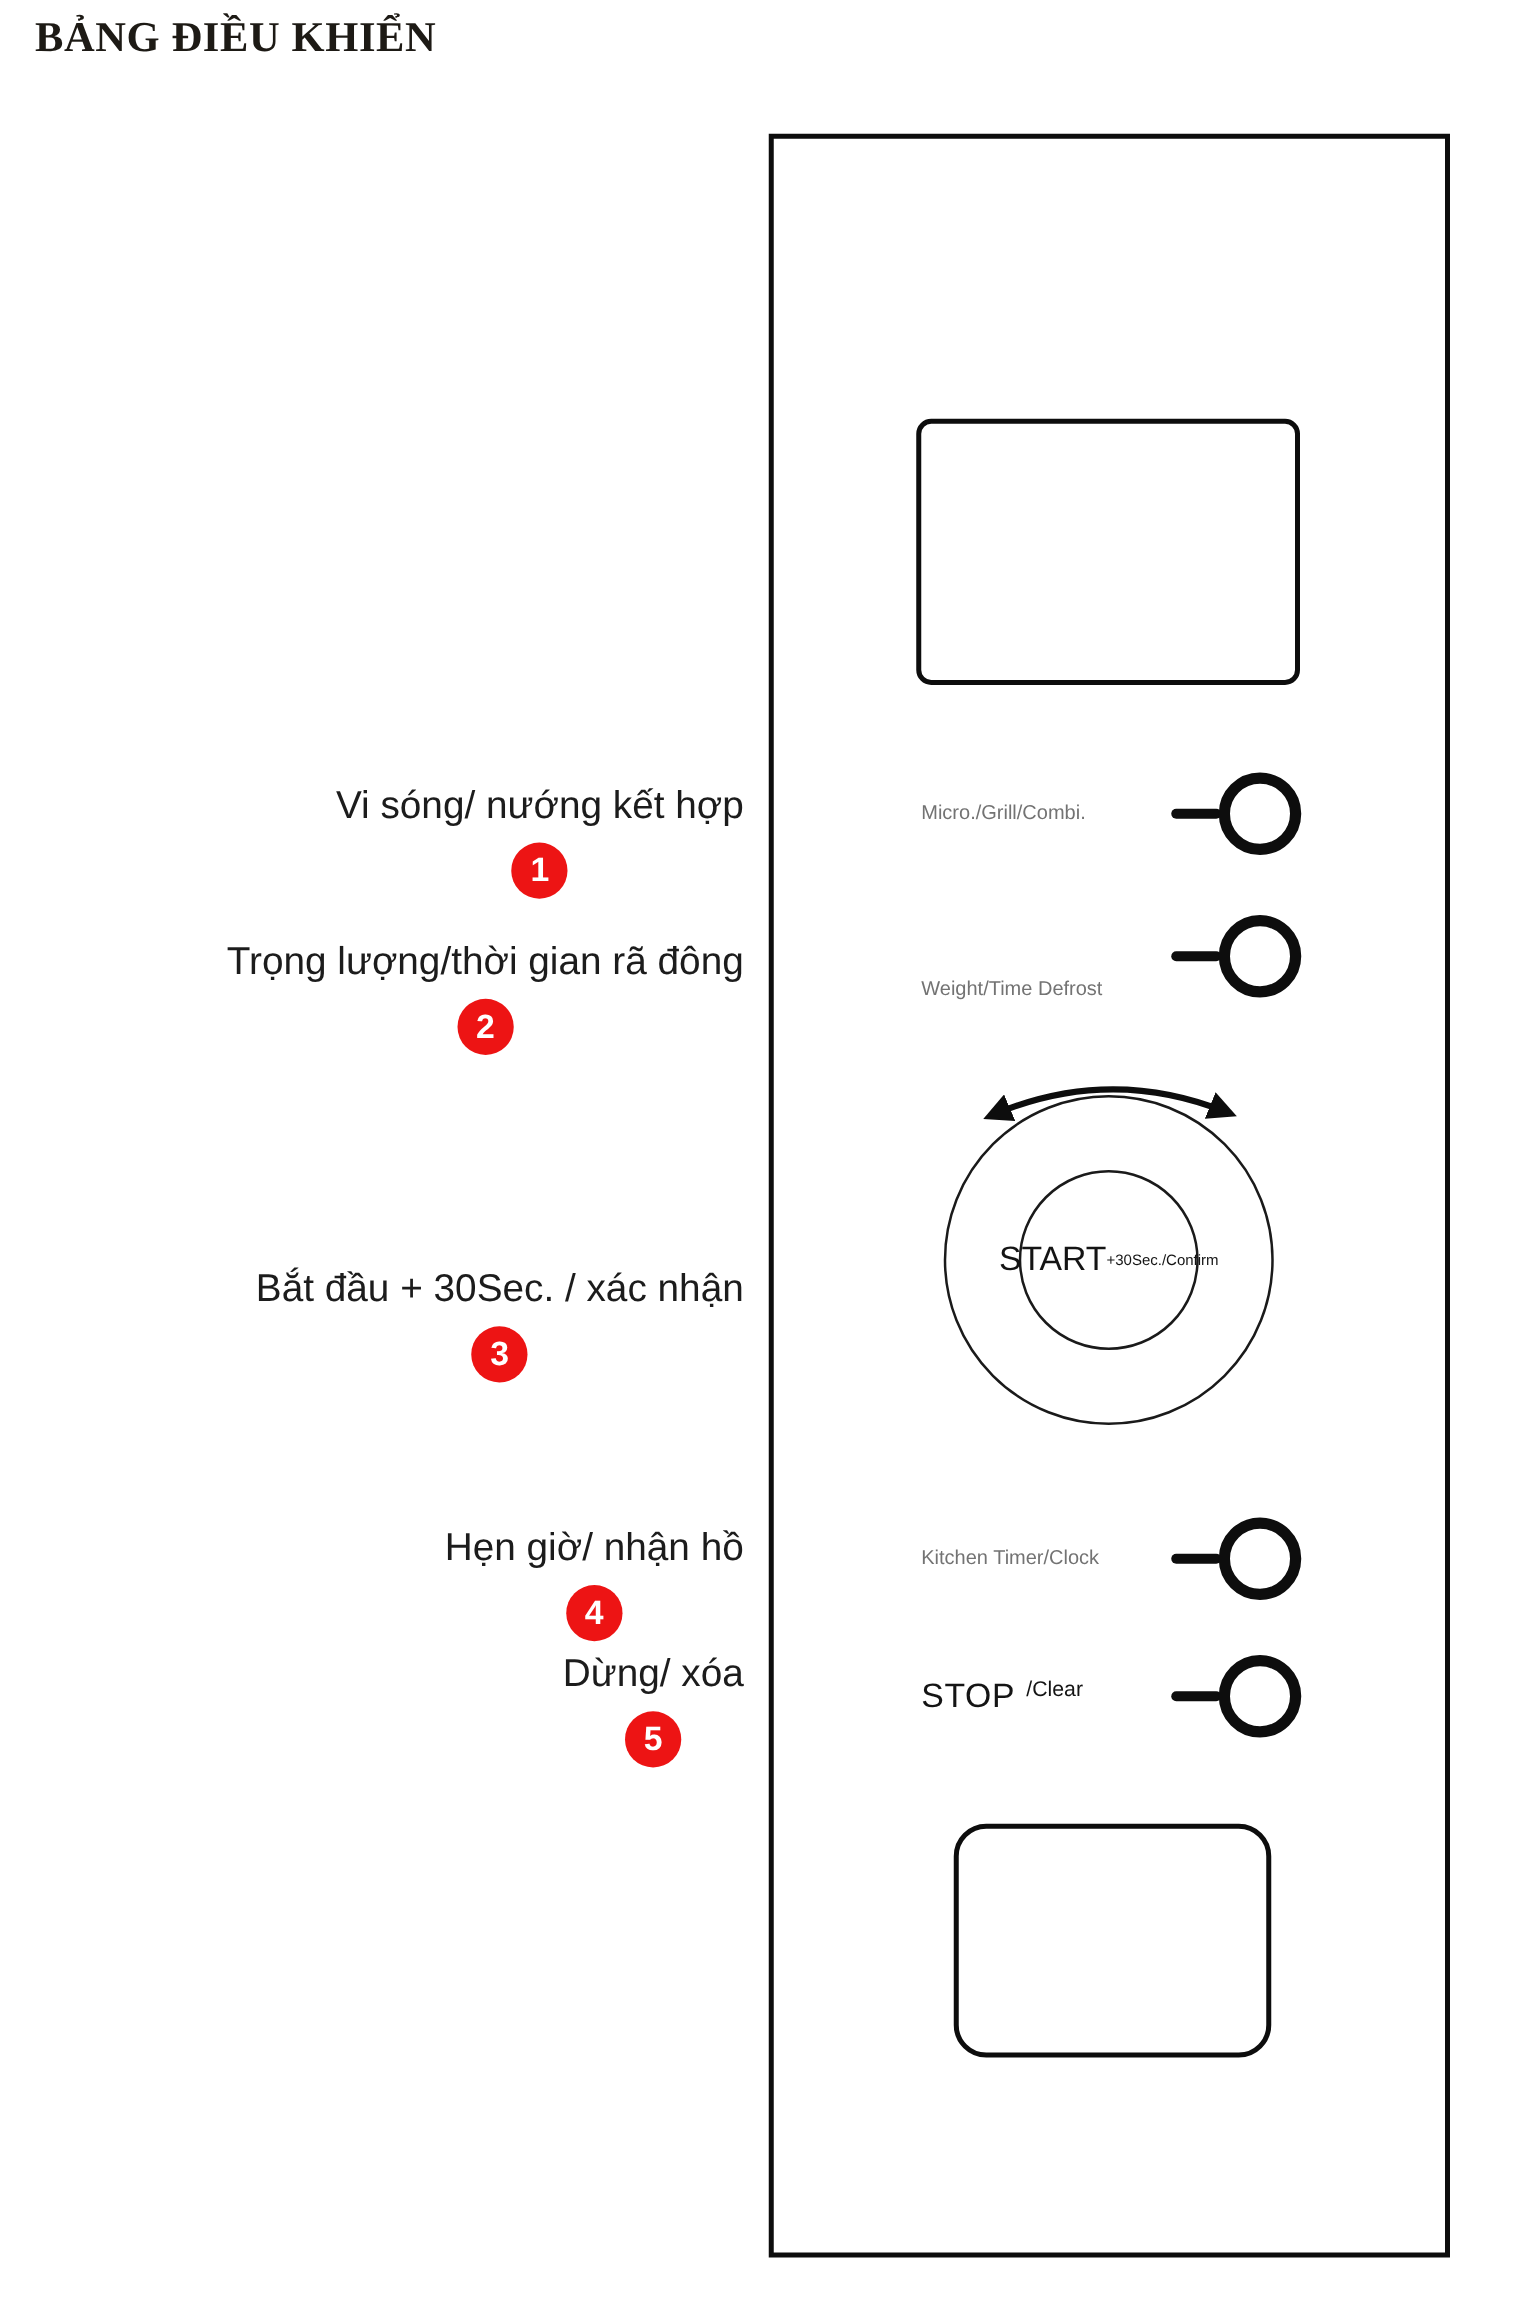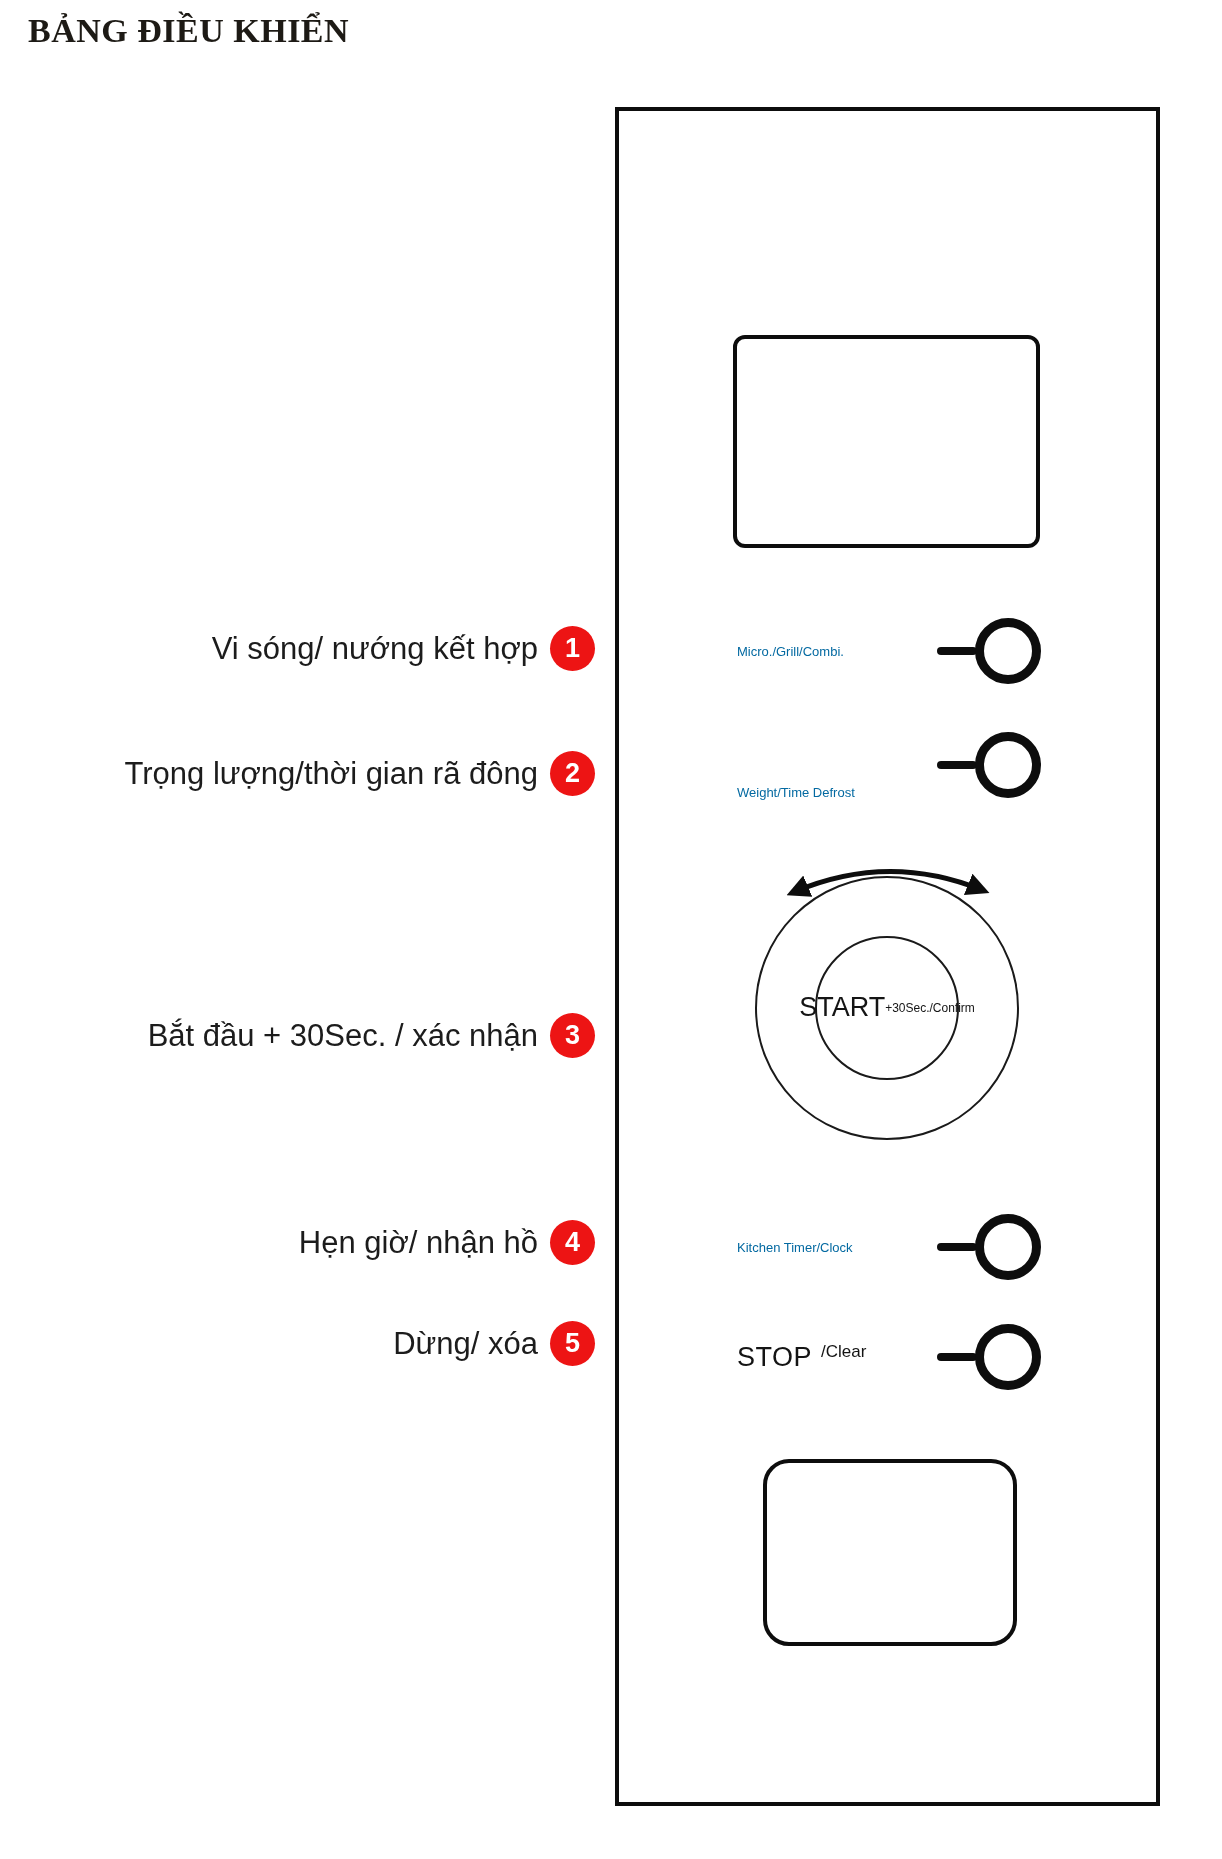--- a/index.html
+++ b/index.html
@@ -8,21 +8,21 @@
     font-family:"Liberation Sans", sans-serif; color:#1b1b1b; overflow:hidden;
   }
   .page-title {
     position:absolute; left:28px; top:12px;
     font-family:"Liberation Serif", serif; font-weight:700;
     font-size:34px; letter-spacing:0.5px; color:#1d1a15; white-space:nowrap;
   }
   
   .callout {
     position:absolute; right:627px; height:45px;
-    display:flex; align-items:center; gap:12px; white-space:nowrap;
+    display:flex; align-items:center; gap:12px; white-space:nowrap;flex-direction:column;
   }
   .callout-label { font-size:31px; color:#1c1c1c; }
   .badge {
     width:45px; height:45px; border-radius:50%;
     background:var(--red,#ed1414); color:#ffffff;
     font-weight:700; font-size:27px; line-height:1;
     display:flex; align-items:center; justify-content:center;
     flex:0 0 auto;
   }
   .c1 { top:626px; } .c2 { top:751px; } .c3 { top:1013px;gap:12px; }
@@ -32,21 +32,21 @@
   .panel {
     position:absolute; left:615px; top:107px; width:545px; height:1699px;
     border:4px solid #0d0d0d; box-sizing:border-box; background:#ffffff;
   }
   .display-screen {
     position:absolute; left:733px; top:335px; width:307px; height:213px;
     border:4px solid #0d0d0d; border-radius:12px; box-sizing:border-box;
   }
   .ctl-label {
     position:absolute; left:737px; transform:translateY(-50%);
-    font-size:13px; color:#0369a1; white-space:nowrap;
+    font-size:16px; color:#737373; white-space:nowrap;
   }
   .ctl-label.r1 { top:651px; }
   .ctl-label.r2 { top:792px;text-align:center; }
   .ctl-label.r4 { top:1247px; }
   .stop-label {
     position:absolute; left:737px; top:1357px; transform:translateY(-50%);
     display:flex; align-items:flex-start; gap:9px; white-space:nowrap; color:#141414;
   }
   .stop-main { font-size:27px; letter-spacing:0.5px; }
   .stop-sub  { font-size:17px; }

